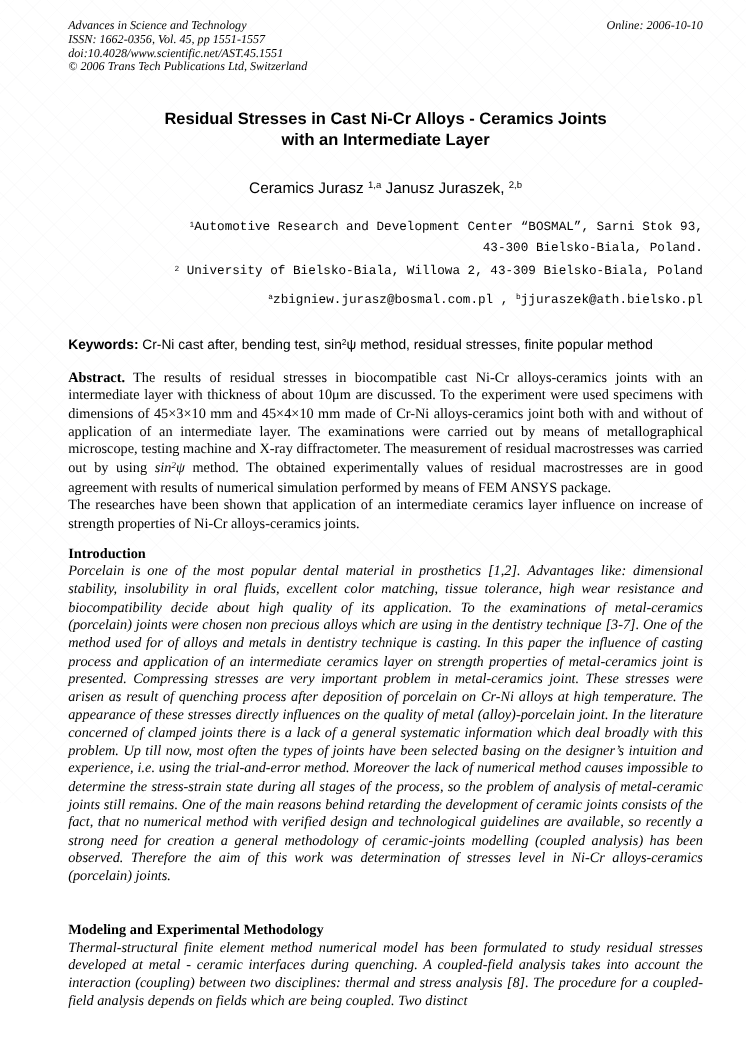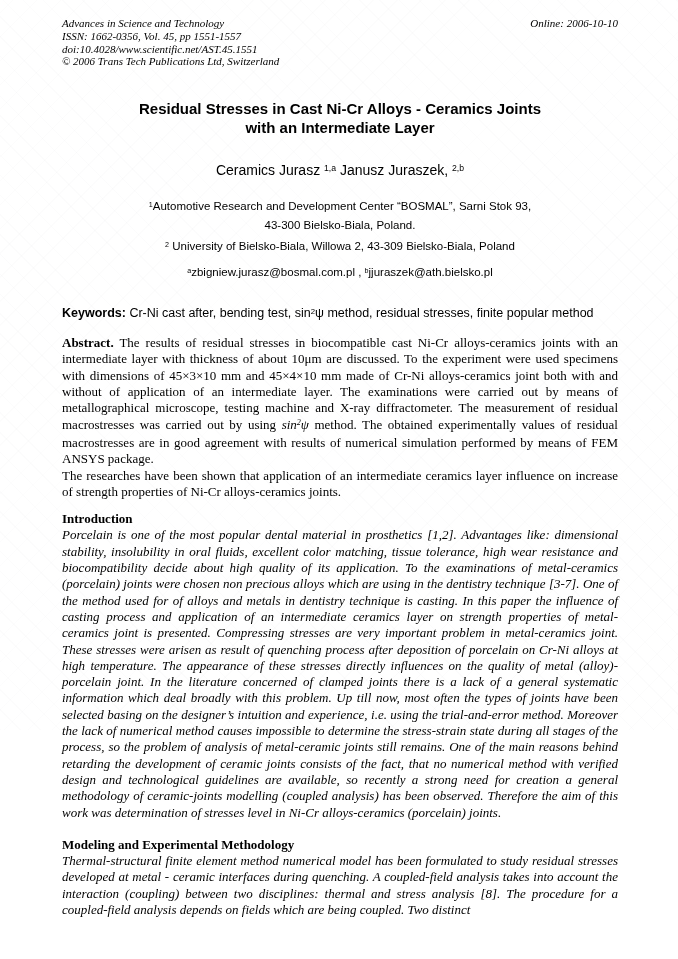--- a/index.html
+++ b/index.html
@@ -9,21 +9,21 @@
     background: #ffffff;
     color: #000000;
     overflow: hidden;
     font-family: "Liberation Serif", serif;
   }
   .page {
     position: relative;
     width: 678px;
     height: 730px;
     box-sizing: border-box;
-    padding: 17px 60px 0 62px;
+    padding: 17px 39px 0 62px;
     
     background:
       repeating-linear-gradient(45deg,  rgba(120,120,130,0.025) 0 1px, transparent 1px 14px),
       repeating-linear-gradient(-45deg, rgba(120,120,130,0.02)  0 1px, transparent 1px 17px),
       #ffffff;
   }
   
   .hdr-row {
     display: flex;
     justify-content: space-between;
@@ -45,22 +45,22 @@
     line-height: 19px;
   }
   .authors {
     margin-top: 24px;
     text-align: center;
     font-family: "Liberation Sans", sans-serif;
     font-size: 14px;
     line-height: 18px;
   }
   .affil {
-    text-align: center;
-    font-family: Liberation Sans, sans-serif;
+    text-align: right;
+    font-family: Liberation Mono, monospace;
     font-size: 11.5px;
     line-height: 17px;
   }
   .affil-1 { margin-top: 17px; }
   .affil-2 { margin-top: 4px; }
   .emails  { margin-top: 7px; }
   
   .keywords {
     margin-top: 22px;
     font-family: "Liberation Sans", sans-serif;
@@ -75,21 +75,21 @@
     text-align: justify;
   }
   .abstract { margin-top: 12px; }
   .sec-heading {
     margin-top: 11px;
     font-family: "Liberation Serif", serif;
     font-weight: bold;
     font-size: 13px;
     line-height: 16.3px;
   }
-  .sec-heading.second { margin-top: 16px; }
+  .sec-heading.second { margin-top: 32px; }
   .sec-body { margin-top: 0; font-style: italic; }
   
   .seg-b { font-weight: bold; }
   .seg-i { font-style: italic; }
   .seg-sup {
     font-size: 0.62em;
     position: relative;
     top: -0.45em;
     letter-spacing: 0;
   }

